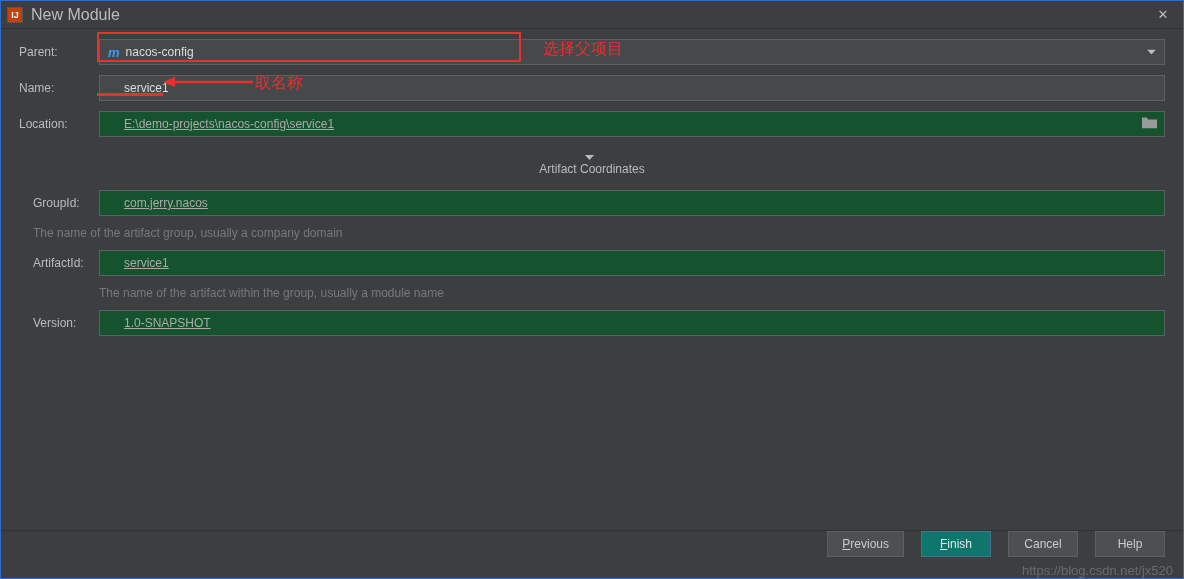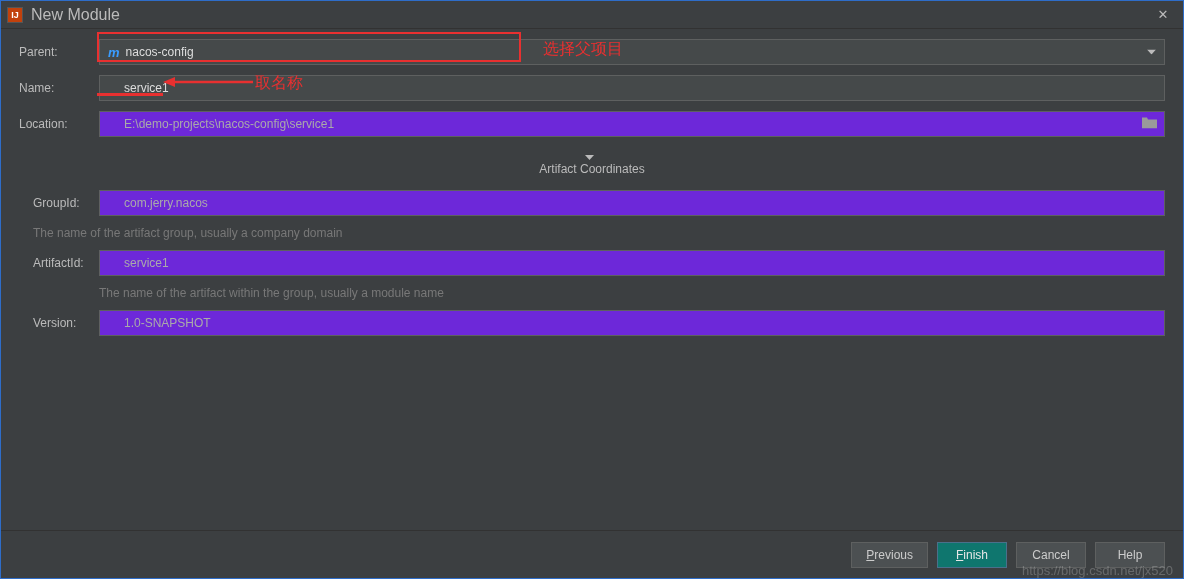--- a/index.html
+++ b/index.html
@@ -104,22 +104,23 @@
       height: 26px;
       background: #45494a;
       border: 1px solid #5e6060;
       color: #ddd;
       padding: 0 24px;
       font-size: 12px;
       font-family: inherit;
       outline: none;
     }
     .text-input.readonly {
-      background: #6d28d9;
+      background: #14532d;
       color: #aaa;
+      text-decoration: underline;
     }
     .location-row .folder-icon {
       position: absolute;
       right: 8px;
       top: 50%;
       transform: translateY(-50%);
       color: #888;
     }
     .hint {
       color: #787878;
@@ -167,24 +168,24 @@
       display: block;
     }
     .footer {
       position: absolute;
       left: 0;
       right: 0;
       bottom: 0;
       height: 48px;
       border-top: 1px solid #323232;
       display: flex;
-      align-items: center;
+      align-items: flex-start;
       justify-content: flex-end;
       padding: 0 18px;
-      gap: 9px;
+      gap: 17px;
       background: #3c3f41;
     }
     .btn {
       height: 26px;
       min-width: 70px;
       padding: 0 14px;
       border: 1px solid #5e6060;
       background: #4c5052;
       color: #ccc;
       font-size: 12px;

